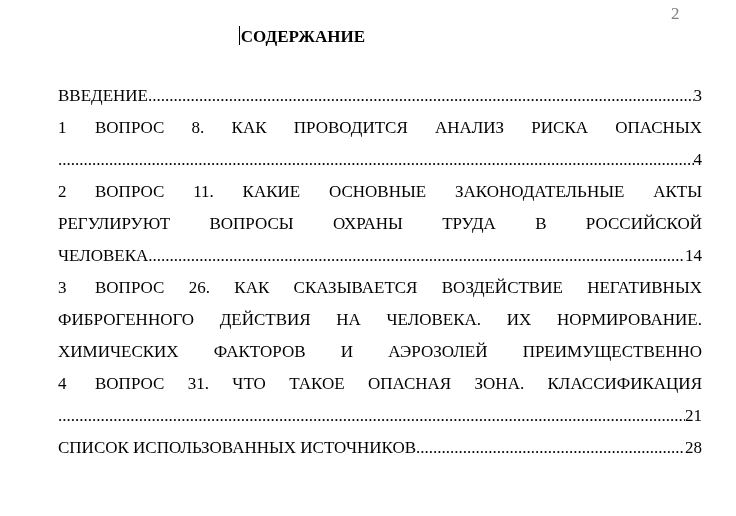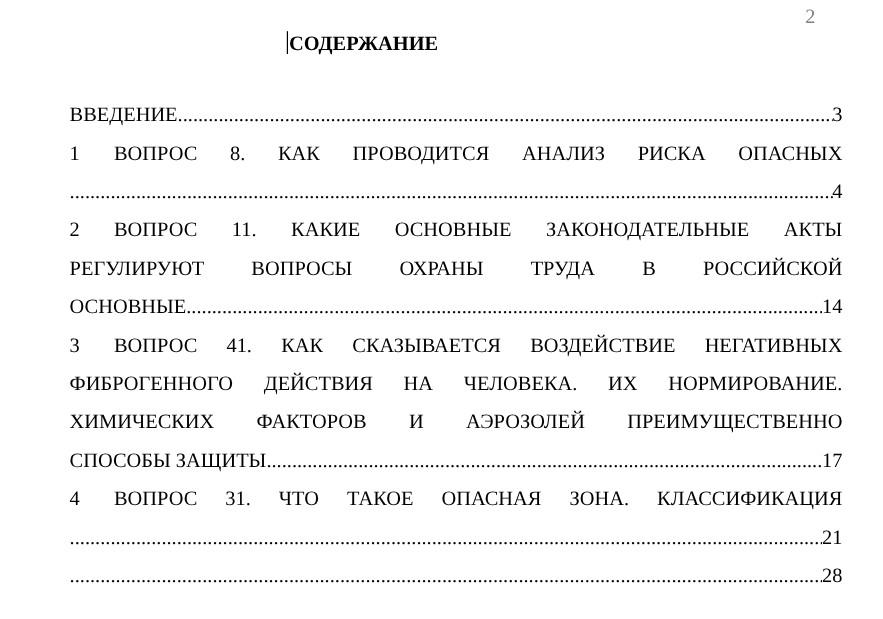--- a/index.html
+++ b/index.html
@@ -42,44 +42,40 @@
     <div class="last">
         <span class="dots"></span>
         <span class="pg">4</span>
       </div>
   </div>
 
   <div class="entry">
     <div class="line j"><span class="num">2</span><span>ВОПРОС 11. КАКИЕ ОСНОВНЫЕ ЗАКОНОДАТЕЛЬНЫЕ АКТЫ</span></div>
     <div class="line j">РЕГУЛИРУЮТ ВОПРОСЫ ОХРАНЫ ТРУДА В РОССИЙСКОЙ</div>
     <div class="last">
-        <span class="txt">ОСНОВНЫЕ</span>
+        <span class="txt">ЧЕЛОВЕКА</span>
         <span class="dots"></span>
         <span class="pg">14</span>
       </div>
   </div>
 
   <div class="entry">
-    <div class="line j"><span class="num">3</span><span>ВОПРОС 41. КАК СКАЗЫВАЕТСЯ ВОЗДЕЙСТВИЕ НЕГАТИВНЫХ</span></div>
+    <div class="line j"><span class="num">3</span><span>ВОПРОС 26. КАК СКАЗЫВАЕТСЯ ВОЗДЕЙСТВИЕ НЕГАТИВНЫХ</span></div>
     <div class="line j">ФИБРОГЕННОГО ДЕЙСТВИЯ НА ЧЕЛОВЕКА. ИХ НОРМИРОВАНИЕ.</div>
     <div class="line j">ХИМИЧЕСКИХ ФАКТОРОВ И АЭРОЗОЛЕЙ ПРЕИМУЩЕСТВЕННО</div>
-    <div class="last">
-        <span class="txt">СПОСОБЫ ЗАЩИТЫ</span>
-        <span class="dots"></span>
-        <span class="pg">17</span>
-      </div>
   </div>
 
   <div class="entry">
     <div class="line j"><span class="num">4</span><span>ВОПРОС 31. ЧТО ТАКОЕ ОПАСНАЯ ЗОНА. КЛАССИФИКАЦИЯ</span></div>
     <div class="last">
         <span class="dots"></span>
         <span class="pg">21</span>
       </div>
   </div>
 
   <div class="entry">
     <div class="last">
+        <span class="txt">СПИСОК ИСПОЛЬЗОВАННЫХ ИСТОЧНИКОВ </span>
         <span class="dots"></span>
         <span class="pg">28</span>
       </div>
   </div>
 </div>
 
 </body></html>

